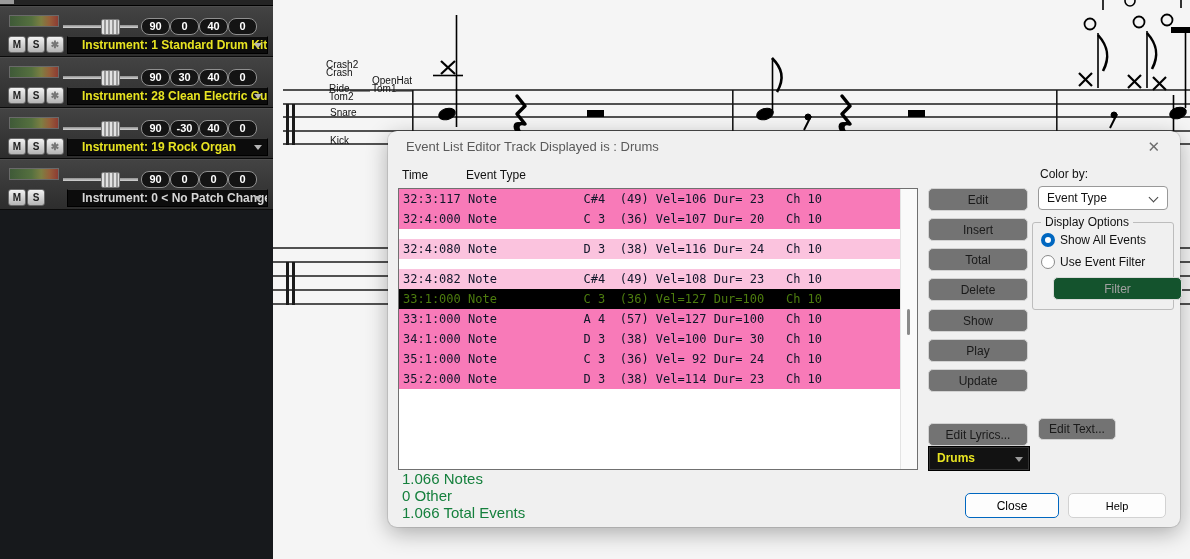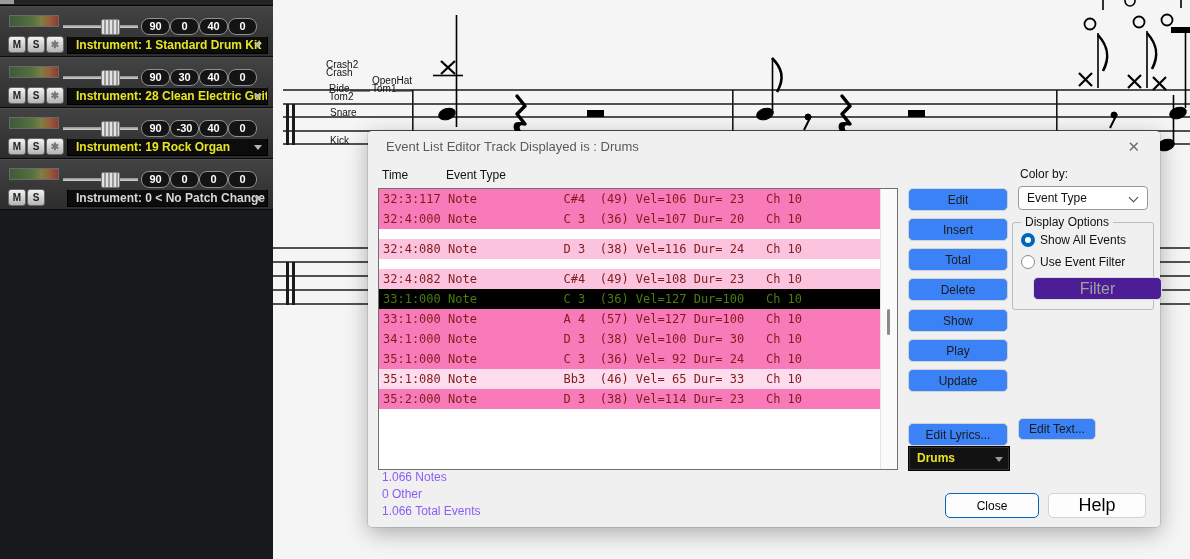--- a/index.html
+++ b/index.html
@@ -23,46 +23,46 @@
             background:repeating-linear-gradient(90deg,#e2e2e2 0 2px,#9a9a9a 2px 4px);}
   .val{position:absolute;top:11px;width:27px;height:15px;border-radius:8px;background:#141414;border:1px solid #909090;
        color:#fff;font-size:11px;font-weight:bold;text-align:center;line-height:15px;}
   .v1{left:141px}.v2{left:170px}.v3{left:199px}.v4{left:228px}
   .msb{position:absolute;top:29px;width:18px;height:17px;border-radius:3px;border:1px solid #666;
        background:linear-gradient(#f2f2f2,#b5b5b5);font-size:10px;font-weight:bold;color:#222;
        text-align:center;line-height:16px;padding:0;font-family:inherit;}
   .b1{left:8px}.b2{left:27px}.b3{left:46px;color:#777;}
   .inst{position:absolute;left:67px;top:29px;width:201px;height:18px;background:#0c0c0c;border:1px solid #000;
         border-top-color:#383838;box-sizing:border-box;color:#e8e422;font-size:12px;font-weight:bold;
-        line-height:16px;padding-left:8px;white-space:nowrap;overflow:hidden;}
+        line-height:16px;padding-left:14px;white-space:nowrap;overflow:hidden;}
   .inst .dd{position:absolute;right:5px;top:6px;width:0;height:0;border-left:4px solid transparent;
             border-right:4px solid transparent;border-top:5px solid #b5b5b5;}
   .track.alt .inst{color:#d6d6d6;}
 
   
-  .dialog{position:absolute;left:368px;top:131px;width:792px;height:396px;background:#f0f0f0;border-radius:4px;
+  .dialog{position:absolute;left:388px;top:131px;width:792px;height:396px;background:#f0f0f0;border-radius:9px;
           box-shadow:0 6px 22px rgba(0,0,0,.30),0 0 0 1px rgba(0,0,0,.10);z-index:5;font-size:12px;color:#111;}
   .dlg-title{position:absolute;left:18px;top:8px;font-size:13px;color:#5a5a5a;}
   .dlg-close{position:absolute;right:16px;top:5px;font-size:15px;color:#6d6d6d;background:none;border:none;
              font-family:inherit;padding:2px 4px;}
   .col-head{position:absolute;font-size:12px;color:#111;}
   .ch-time{left:14px;top:37px;} .ch-type{left:78px;top:37px;}
 
   .event-list{position:absolute;left:10px;top:57px;width:520px;height:282px;background:#fff;
               border:1px solid #707070;box-sizing:border-box;}
   .rows{position:absolute;left:0;top:0;right:16px;bottom:0;overflow:hidden;}
   .row{height:20px;line-height:20px;font-family:"DejaVu Sans Mono",monospace;font-size:12px;
-       white-space:pre;padding-left:4px;background:#f87ab8;color:#7f1d1d;}
+       white-space:pre;padding-left:4px;background:#f87ab8;color:#0f172a;}
   .row.light{background:#fbc3de;margin-top:10px;}
   .row.lighter{background:#fddcee;}
   .row.selected{background:#000;color:#4d7c0f;}
   .scrollbar{position:absolute;right:0;top:0;bottom:0;width:16px;background:#fafafa;border-left:1px solid #e4e4e4;}
   .sb-thumb{position:absolute;left:6px;top:120px;width:3px;height:26px;background:#8a8a8a;border-radius:2px;}
 
-  .btn{display:block;width:100px;height:23px;background:#3b82f6;border:1px solid #d2d2d2;border-radius:5px;
+  .btn{display:block;width:100px;height:23px;background:#737373;border:1px solid #d2d2d2;border-radius:5px;
        font-size:12px;color:#1a1a1a;font-family:inherit;}
   .btn-col{position:absolute;left:540px;}
   .col-a{top:57px;} .col-b{top:178px;}
   .btn-col .btn{margin-bottom:7px;}
   .btn-lyrics{position:absolute;left:540px;top:286px;width:100px;margin-top:6px;}
   .btn-text{position:absolute;left:650px;top:287px;width:78px;height:22px;}
   .track-selector{position:absolute;left:540px;top:315px;width:102px;height:25px;background:#121212;
                   border:1px solid #000;box-shadow:inset 0 0 0 1px #333;box-sizing:border-box;color:#e8e422;
                   font-weight:bold;font-size:12px;line-height:22px;padding-left:8px;}
   .track-selector .dd{position:absolute;right:6px;top:10px;width:0;height:0;border-left:4px solid transparent;
@@ -74,29 +74,29 @@
   .select .chev{position:absolute;right:10px;top:7px;width:6px;height:6px;border-right:1.4px solid #444;
                 border-bottom:1.4px solid #444;transform:rotate(45deg);}
 
   .groupbox{position:absolute;left:644px;top:91px;width:140px;height:86px;border:1px solid #bdbdbd;border-radius:3px;}
   .gb-label{position:absolute;left:8px;top:-8px;background:#f0f0f0;padding:0 4px;}
   .radio-row{position:absolute;left:8px;display:flex;align-items:center;gap:5px;}
   .rr1{top:10px;} .rr2{top:32px;}
   .radio{width:14px;height:14px;border-radius:50%;box-sizing:border-box;background:#fff;flex:0 0 auto;}
   .radio.on{border:4.5px solid #0067c0;}
   .radio.off{border:1px solid #8a8a8a;}
-  .btn-filter{position:absolute;left:20px;top:54px;width:129px;height:23px;background:#4c1d95;
-              border:1px solid #dcdcdc;border-radius:5px;color:#a0a0a0;font-size:16px;font-family:inherit;}
-
-  .summary{position:absolute;left:14px;font-size:12px;color:#8b5cf6;}
+  .btn-filter{position:absolute;left:20px;top:54px;width:129px;height:23px;background:#14532d;
+              border:1px solid #dcdcdc;border-radius:5px;color:#a0a0a0;font-size:12px;font-family:inherit;}
+
+  .summary{position:absolute;left:14px;font-size:15px;color:#15803d;}
   .s1{top:339px;} .s2{top:356px;} .s3{top:373px;}
   .btn-close{position:absolute;left:577px;top:362px;width:94px;height:25px;border:1.5px solid #0067c0;
              border-radius:5px;background:#fdfdfd;font-size:12px;font-family:inherit;}
   .btn-help{position:absolute;left:680px;top:362px;width:98px;height:25px;border:1px solid #d2d2d2;
-            border-radius:5px;background:#fdfdfd;font-size:18px;font-family:inherit;}
+            border-radius:5px;background:#fdfdfd;font-size:11px;font-family:inherit;}
 </style>
 </head>
 <body>
 
 <div class="score-layer">
   <svg width="1190" height="559" viewBox="0 0 1190 559">
 
     <g stroke="#1a1a1a" stroke-width="1.5">
       <line x1="283" y1="90" x2="1190" y2="90"></line>
       <line x1="283" y1="104" x2="1190" y2="104"></line>
@@ -295,21 +295,20 @@
         <div class="row selected"><span>33:1:000 Note            C 3  (36) Vel=127 Dur=100   Ch 10</span></div>
 
         <div class="row"><span>33:1:000 Note            A 4  (57) Vel=127 Dur=100   Ch 10</span></div>
 
 
         <div class="row"><span>34:1:000 Note            D 3  (38) Vel=100 Dur= 30   Ch 10</span></div>
 
 
         <div class="row"><span>35:1:000 Note            C 3  (36) Vel= 92 Dur= 24   Ch 10</span></div>
 
-        <div class="row lighter"><span>35:1:080 Note            Bb3  (46) Vel= 65 Dur= 33   Ch 10</span></div>
 
 
         <div class="row"><span>35:2:000 Note            D 3  (38) Vel=114 Dur= 23   Ch 10</span></div>
       </div>
     <div class="scrollbar">
       <div class="sb-thumb"></div>
     </div>
   </div>
 
   <div class="btn-col col-a">

